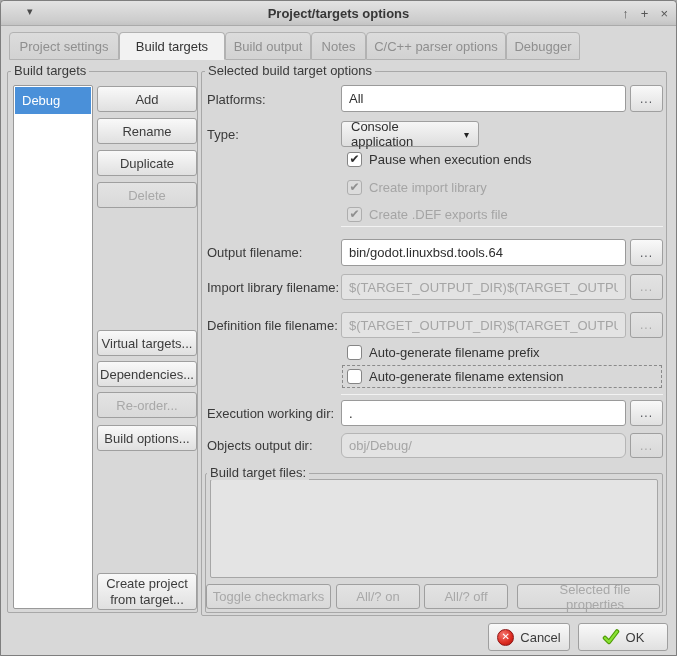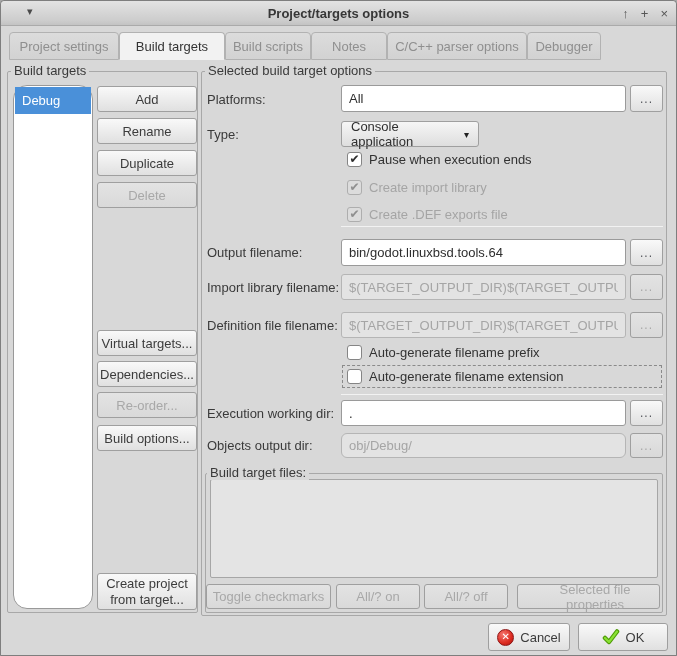--- a/index.html
+++ b/index.html
@@ -25,21 +25,21 @@
   .tab{
     height:28px;display:flex;align-items:center;justify-content:center;
     border:1px solid #b2b2b2;border-radius:4px 4px 0 0;
     background:linear-gradient(#dcdcdc,#d2d2d2);color:#8f8f8f;font-size:13px;
   }
   .tab.active{background:#f2f2f2;color:#333;border-bottom:1px solid #f2f2f2;z-index:2;}
   
   .groupbox{position:absolute;border:1px solid #a8a8a8;border-radius:2px;}
   .group-label{position:absolute;font-size:13px;color:#3a3a3a;background:#d8d8d8;padding:0 3px;line-height:15px;white-space:nowrap;z-index:3;}
   
-  .listbox{position:absolute;background:#fff;border:1px solid #999;border-radius:14px;}
+  .listbox{position:absolute;background:#fff;border:1px solid #999;border-radius:2px;}
   .list-item{height:27px;line-height:27px;padding-left:7px;font-size:13px;margin:1px;}
   .list-item.selected{background:#4a90d9;color:#fff;}
   
   .btn{
     position:absolute;display:flex;align-items:center;justify-content:center;
     background:linear-gradient(#f9f9f9,#e0e0e0);border:1px solid #9f9f9f;border-radius:3px;
     font-size:13px;color:#3c3c3c;text-align:center;cursor:default;
   }
   .btn.disabled{background:linear-gradient(#e3e3e3,#d9d9d9);color:#a8a8a8;}
   .btn.small-ellipsis{font-size:12px;letter-spacing:1px;color:#54565c;}
@@ -95,22 +95,22 @@
     <span class="win-controls">
       <span>↑</span>
       <span>+</span>
       <span>×</span>
     </span>
   </div>
 
   <div class="tabbar">
     <div class="tab" style="width:110px">Project settings</div>
     <div class="tab active" style="width:106px">Build targets</div>
-    <div class="tab" style="width:86px">Build scripts</div>
-    <div class="tab" style="width:76px">Notes</div>
+    <div class="tab" style="width:86px">Build output</div>
+    <div class="tab" style="width:55px">Notes</div>
     <div class="tab" style="width:140px">C/C++ parser options</div>
     <div class="tab" style="width:74px">Debugger</div>
   </div>
 
   <div class="groupbox" style="left:6px;top:70px;width:191px;height:542px;"></div>
   <span class="group-label" style="left:10px;top:62px;">Build targets</span>
 
   <div class="listbox" style="left:12px;top:84px;width:80px;height:524px;">
     <div class="list-item selected">Debug</div>
   </div>

